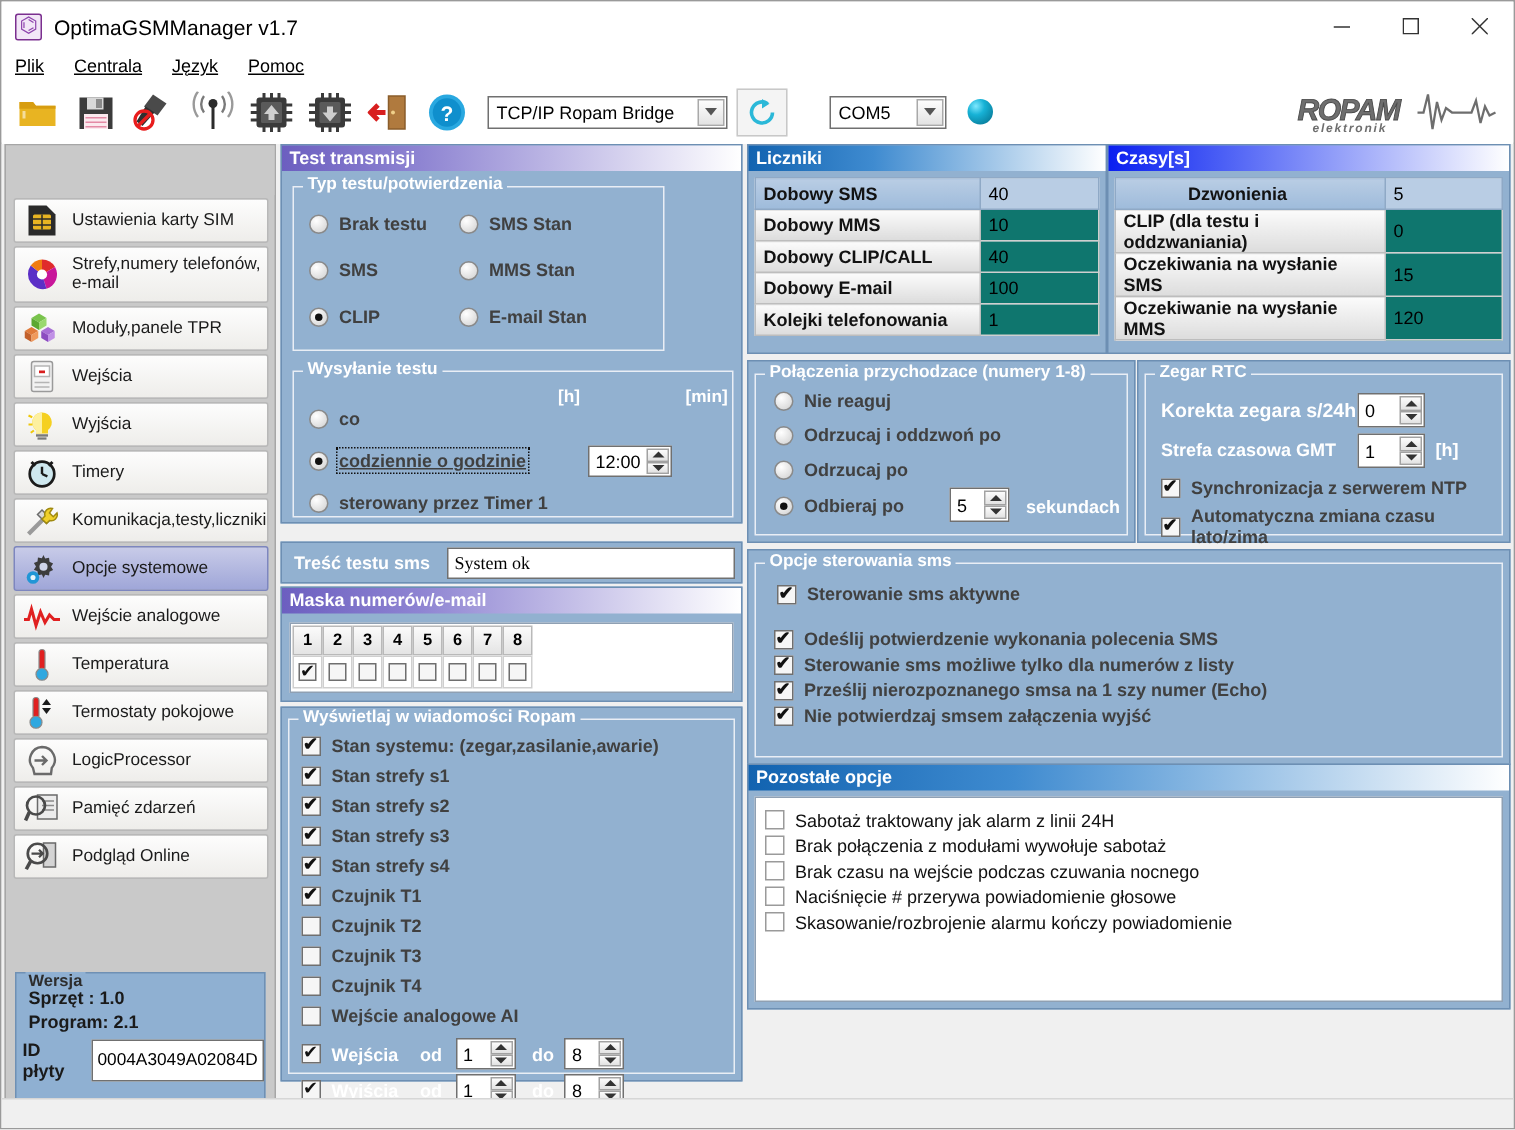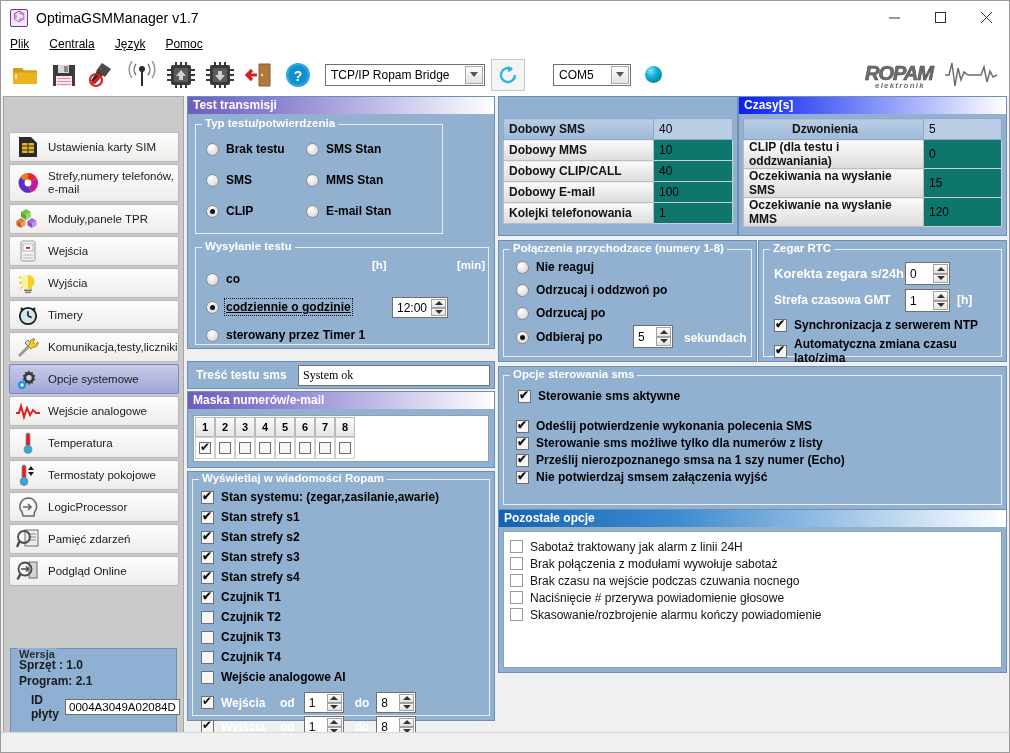--- a/index.html
+++ b/index.html
@@ -66,21 +66,21 @@
 
   .blue-box { background:#92b1d0; border:1px solid #6d8fb3; }
   .group { position:absolute; border:1px solid #e9eef5; }
   .group > .legend { position:absolute; top:-8px; left:6px; font-size:11.5px; font-weight:bold; color:#ffffff; background:#92b1d0; padding:0 3px; white-space:nowrap; }
 
   .radio { width:13px; height:13px; border-radius:50%; border:1px solid #8a8a8a;
       background:radial-gradient(circle at 35% 30%,#ffffff 0%,#e2e2e2 60%,#cfcfcf 100%); display:inline-block; position:relative; vertical-align:middle; flex:none;}
   .radio.on::after { content:""; position:absolute; left:3px; top:3px; width:5px; height:5px; border-radius:50%; background:#111; }
   .chk { width:13px; height:13px; border:1px solid #6f6f6f; background:#f6f6f6; display:inline-block; position:relative; vertical-align:middle; flex:none; }
   .chk.on::after { content:"✔"; position:absolute; left:0px; top:-3px; font-size:12px; color:#111; line-height:14px; }
-  .opt { display:flex; align-items:center; gap:7px; font-size:12px; font-weight:bold; color:#000000; }
+  .opt { display:flex; align-items:center; gap:7px; font-size:12px; font-weight:bold; color:#404040; }
 
   .spin { border:1px solid #707070; background:#fff; height:21px; display:flex; align-items:center; position:relative; font-size:12px; padding-left:4px; }
   .spin .btns { position:absolute; right:1px; top:1px; bottom:1px; width:15px; display:flex; flex-direction:column; }
   .spin .btns div { flex:1; background:linear-gradient(#fcfcfc,#e2e2e2); border:1px solid #a2a2a2; display:flex; align-items:center; justify-content:center; }
   .spin .btns div::after { content:""; border-left:4px solid transparent; border-right:4px solid transparent; }
   .spin .btns div.up::after { border-bottom:4px solid #333; }
   .spin .btns div.dn::after { border-top:4px solid #333; }
 
   .tbl { border:1px solid #8fa0b3; background:#fff; width:100%; border-collapse:collapse; }
   .tbl td { font-size:12px; height:21px; padding:0 5px; }
@@ -442,21 +442,21 @@
               <line x1="4.5" y1="14" x2="1.5" y2="19.5" stroke="#4a4a4a" stroke-width="2.4"></line>
             </svg>
         </span>
         <span class="side-lb">Podgląd Online</span>
       </div>
 
       <div class="version-box">
         <span class="vb-legend">Wersja</span>
         <div class="vb-row" style="margin-top:9px;">Sprzęt : 1.0</div>
         <div class="vb-row" style="margin-top:2px;">Program: 2.1</div>
-        <div style="display:flex; align-items:center; gap:6px; margin-left:20px; margin-top:5px;">
+        <div style="display:flex; gap:6px; margin-left:4px; margin-top:5px;">
           <span style="font-size:12px; font-weight:bold; color:#1a1a1a;">ID płyty</span>
           <input class="vb-input" style="width: 115px;" readonly="" value="0004A3049A02084D">
         </div>
       </div>
     </div>
 
     <div class="work">
 
       <div style="position:absolute; left:0; top:0; width:308px; height:253px;" class="blue-box">
         <div class="panel-title t-purple">Test transmisji</div>
@@ -646,20 +646,21 @@
               <span class="btns">
                   <div class="up"></div>
                   <div class="dn"></div>
                 </span>
             </span>
           </div>
         </div>
       </div>
 
       <div style="position:absolute; left:311px; top:0; width:240px; height:140px;" class="blue-box">
+        <div class="panel-title t-blue">Liczniki</div>
         <div style="position:absolute; left:4px; top:21px; right:4px; bottom:4px;">
           <table class="tbl">
             <tbody>
                 <tr class="sel">
                   <td class="k" style="width:150px;">Dobowy SMS</td>
                   <td class="v">40</td>
                 </tr>
             <tr>
                   <td class="k">Dobowy MMS</td>
                   <td class="v">10</td>

